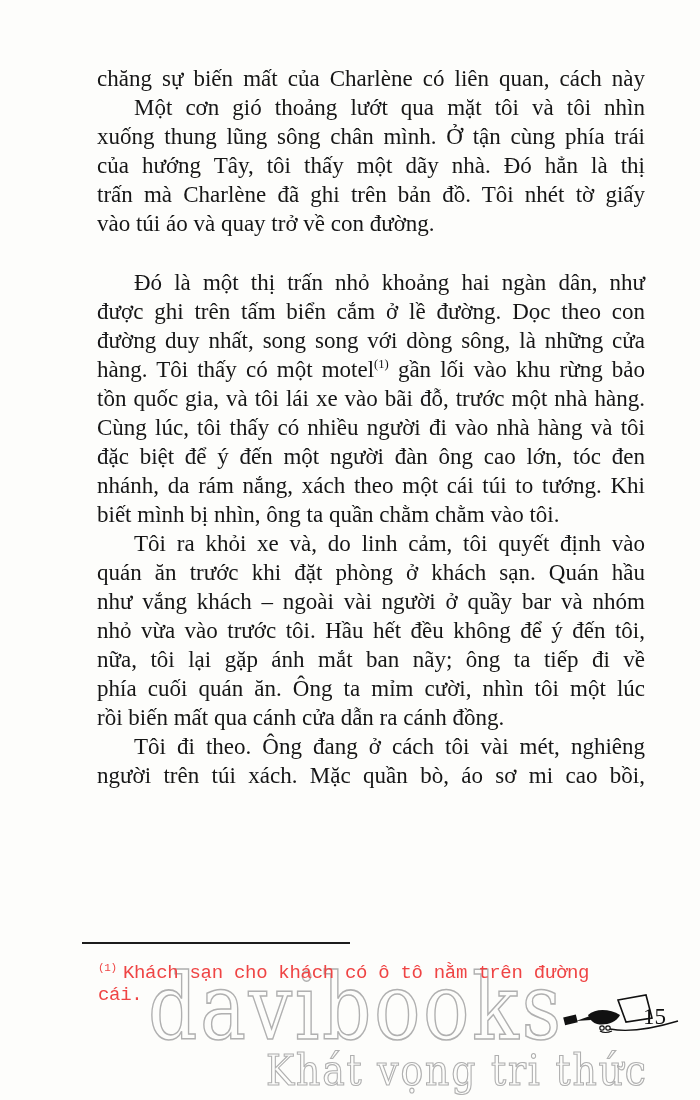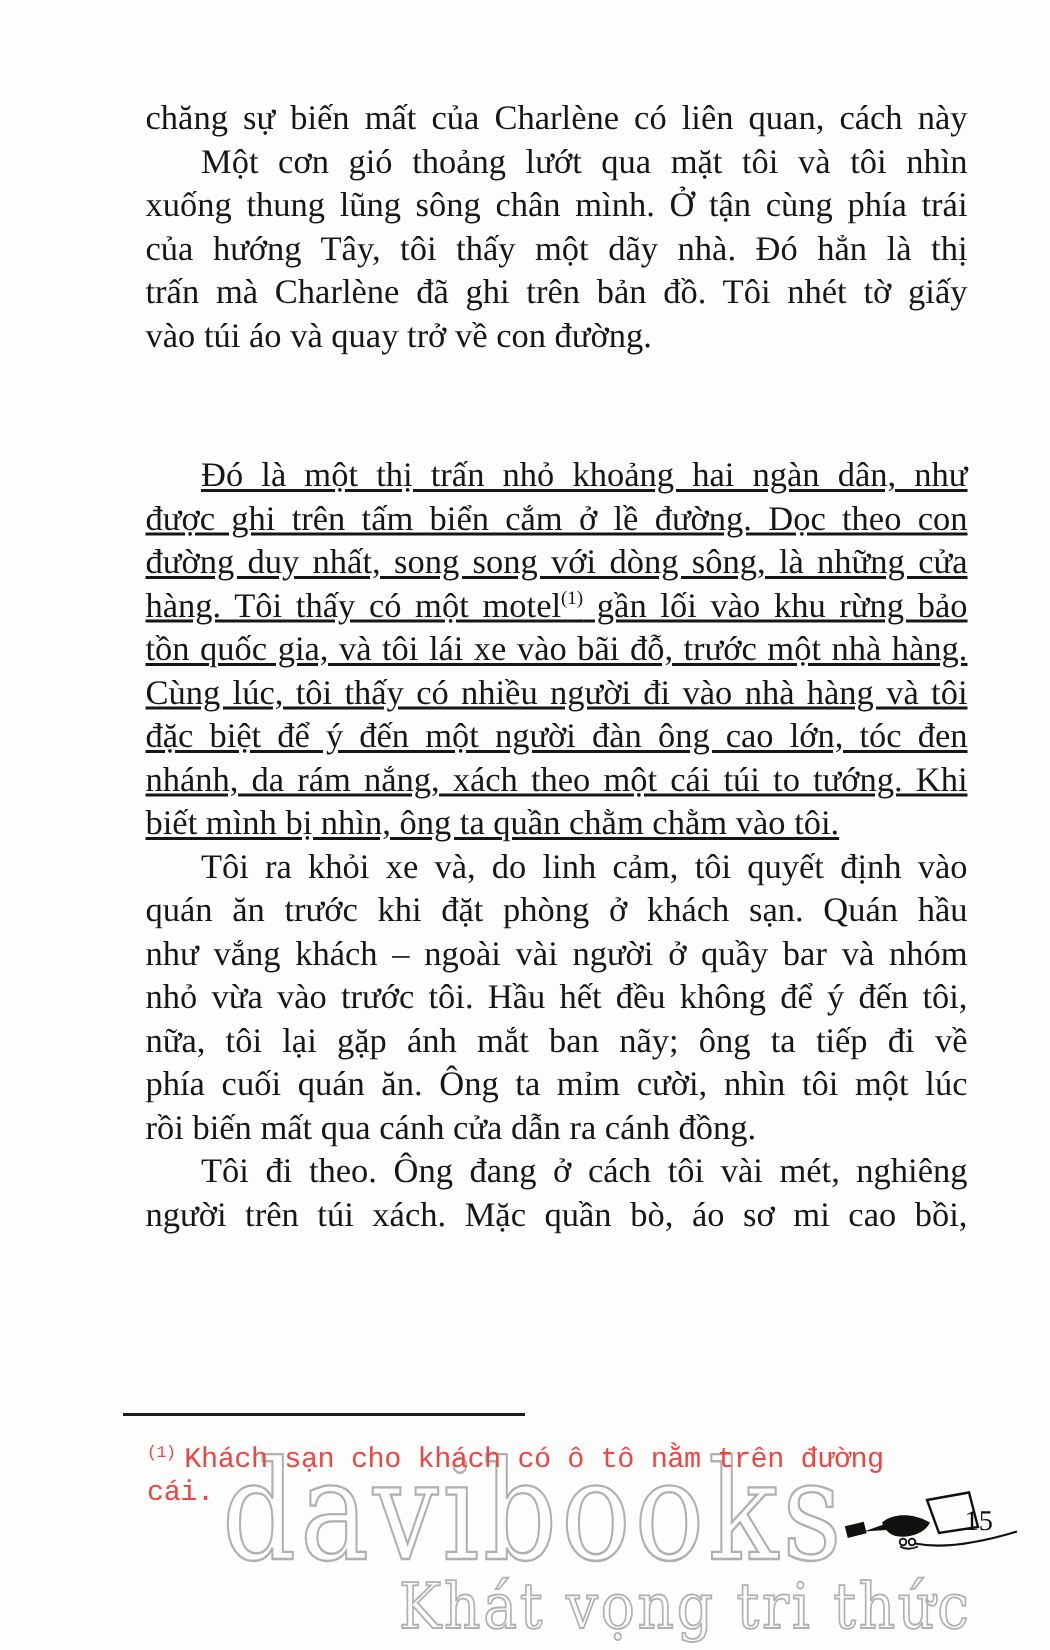--- a/index.html
+++ b/index.html
@@ -19,21 +19,21 @@
   .text-block{
     position:absolute;
     left:97px; top:64px;
     width:548px;
     font-size:23px;
     line-height:29px;
     color:#161616;
   }
   .para{margin:0;}
   .para + .para{}
-  .para.scene-break{margin-top:64px;text-decoration:underline;}
+  .para.scene-break{margin-top:30px;}
   .para.indent .line:first-child{text-indent:37px;}
   .line{height:29px; white-space:normal;}
   .line.just{text-align:justify;}
   .line.just::after{content:""; display:inline-block; width:100%; height:0;}
   .line sup{
     font-size:0.55em;
     vertical-align:super;
     line-height:0;
     letter-spacing:0;
   }
@@ -96,21 +96,21 @@
   }
   
   .bird{
     position:absolute;
     left:560px; top:992px;
     z-index:2;
   }
   .page-number{
     position:absolute;
     left:643px; top:1004px;
-    font-size:19px;
+    font-size:23px;
     color:#111;
     z-index:3;
   }
 </style>
 </head>
 <body>
 
 <div class="page">
 
   <div class="wm-title">davibooks</div>

